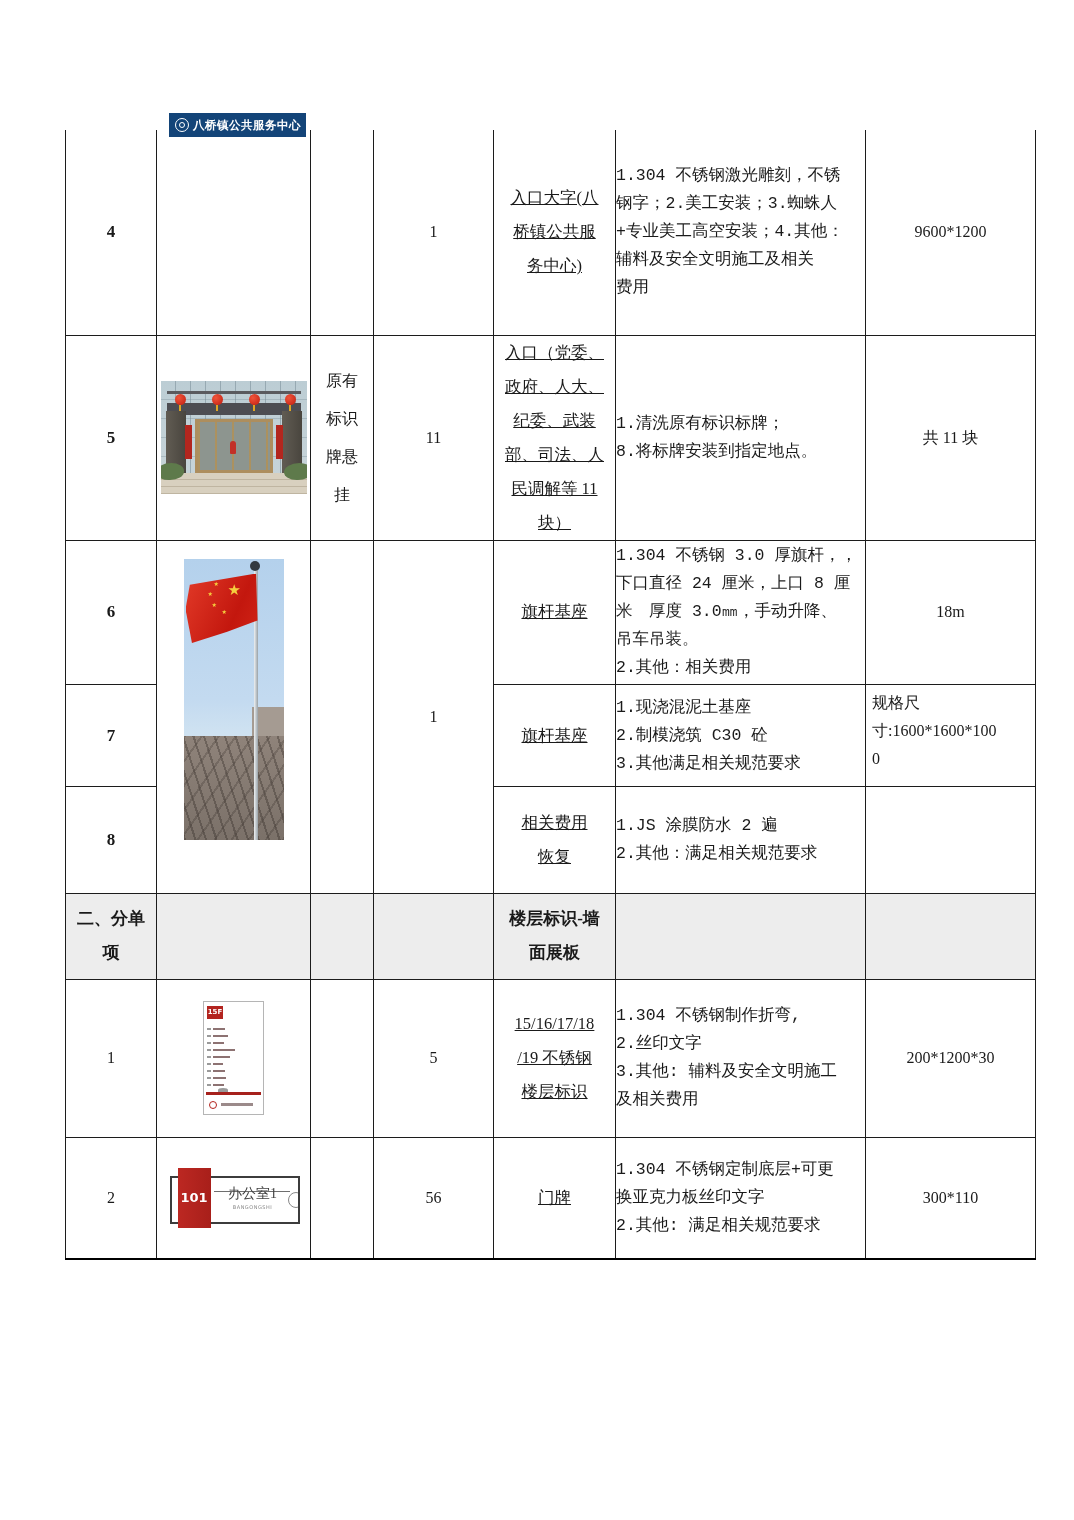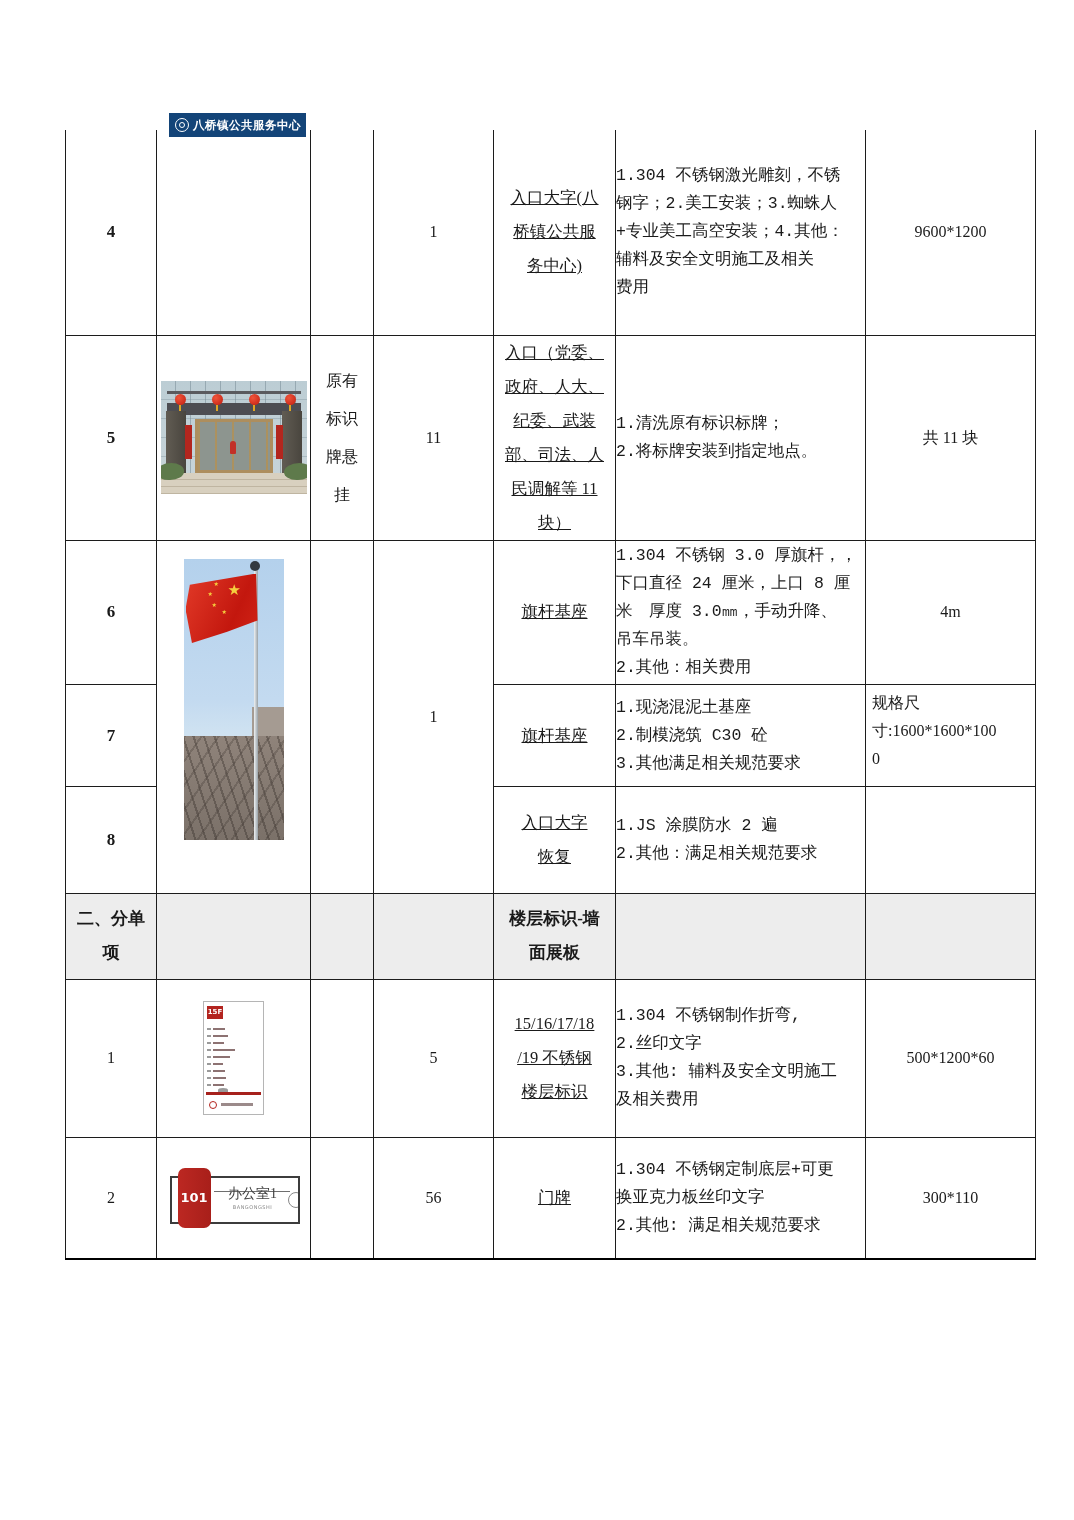--- a/index.html
+++ b/index.html
@@ -78,21 +78,21 @@
   .fs-line{position:absolute;left:2px;right:2px;top:90px;height:2.5px;background:#a6211c;}
   .fs-bump{position:absolute;left:14px;top:86px;width:10px;height:4px;background:#9a9a9a;border-radius:50% 50% 0 0;}
   .fs-logo{position:absolute;left:5px;top:99px;width:6px;height:6px;border:1.5px solid #b3241f;border-radius:50%;}
   .fs-logotext{position:absolute;left:17px;top:101px;width:32px;height:3px;background:#9b8a8a;}
 
   
   .doorplate{position:relative;width:140px;height:60px;}
   .dp-outer{position:absolute;left:6px;top:8px;right:4px;height:44px;border:2px solid #3c3c3c;background:#fff;overflow:hidden;}
   .dp-inner{position:absolute;left:42px;right:8px;top:13px;height:30px;border-top:1px solid #6e6e6e;border-bottom:1px solid #6e6e6e;}
   .dp-red{position:absolute;left:14px;top:0;width:33px;height:60px;background:linear-gradient(90deg,#bc2822,#a81f1a);
-     color:#fff;font-family:"DejaVu Sans",sans-serif;font-weight:bold;font-size:13px;line-height:60px;text-align:center;border-radius:7px;}
+     color:#fff;font-family:"DejaVu Sans",sans-serif;font-weight:bold;font-size:13px;line-height:60px;text-align:center;}
   .dp-title{position:absolute;left:52px;right:14px;top:17px;text-align:center;font-size:14px;color:#3f3f3f;}
   .dp-sub{position:absolute;left:52px;right:14px;top:36px;text-align:center;font-size:5px;letter-spacing:.5px;color:#8a8a8a;
      font-family:"DejaVu Sans",sans-serif;}
   .dp-circ{position:absolute;right:-6px;top:14px;width:14px;height:14px;border:1px solid #888;border-radius:50%;background:#fff;}
 </style>
 </head>
 <body>
 
 <div class="page">
 
@@ -164,21 +164,21 @@
 牌悬
 挂</td>
       <td class="qty">11</td>
       <td class="name">入口（党委、
 政府、人大、
 纪委、武装
 部、司法、人
 民调解等 11
 块）</td>
       <td class="desc">1.清洗原有标识标牌；
-2.将标牌安装到指定地点。</td>
+8.将标牌安装到指定地点。</td>
       <td class="size">共 11 块</td>
     </tr>
 
     <tr style="height:144px">
       <td class="no">6</td>
       <td class="imgcell" rowspan="3">
         <div class="imgwrap" style="align-items:flex-start;padding-top:18px;height:334px;">
           <div class="photo-flag">
             <div class="pf-wall-r"></div>
             <div class="pf-wall">
@@ -196,35 +196,35 @@
         </div>
       </td>
       <td class="note" rowspan="3"></td>
       <td class="qty" rowspan="3">1</td>
       <td class="name">旗杆基座</td>
       <td class="desc" style="line-height:28px">1.304 不锈钢 3.0 厚旗杆，，
 下口直径 24 厘米，上口 8 厘
 米　厚度 3.0㎜，手动升降、
 吊车吊装。
 2.其他：相关费用</td>
-      <td class="size">4m</td>
+      <td class="size">18m</td>
     </tr>
     <tr style="height:102px">
       <td class="no">7</td>
       <td class="name">旗杆基座</td>
       <td class="desc">1.现浇混泥土基座
 2.制模浇筑 C30 砼
 3.其他满足相关规范要求</td>
       <td class="size topleft">规格尺
 寸:1600*1600*100
 0</td>
     </tr>
     <tr style="height:106px">
       <td class="no">8</td>
-      <td class="name">入口大字
+      <td class="name">相关费用
 恢复</td>
       <td class="desc">1.JS 涂膜防水 2 遍
 2.其他：满足相关规范要求</td>
       <td class="size"></td>
     </tr>
 
     <tr class="section" style="height:86px">
       <td>二、分单
 项</td>
       <td></td>
@@ -260,21 +260,21 @@
       </td>
       <td class="note"></td>
       <td class="qty">5</td>
       <td class="name">15/16/17/18
 /19 不锈钢
 楼层标识</td>
       <td class="desc">1.304 不锈钢制作折弯,
 2.丝印文字
 3.其他: 辅料及安全文明施工
 及相关费用</td>
-      <td class="size">500*1200*60</td>
+      <td class="size">200*1200*30</td>
     </tr>
 
     <tr class="last" style="height:122px">
       <td class="no thin">2</td>
       <td class="imgcell">
         <div class="imgwrap">
           <div class="doorplate">
             <div class="dp-outer">
               <div class="dp-inner"></div>
               <div class="dp-circ"></div>

